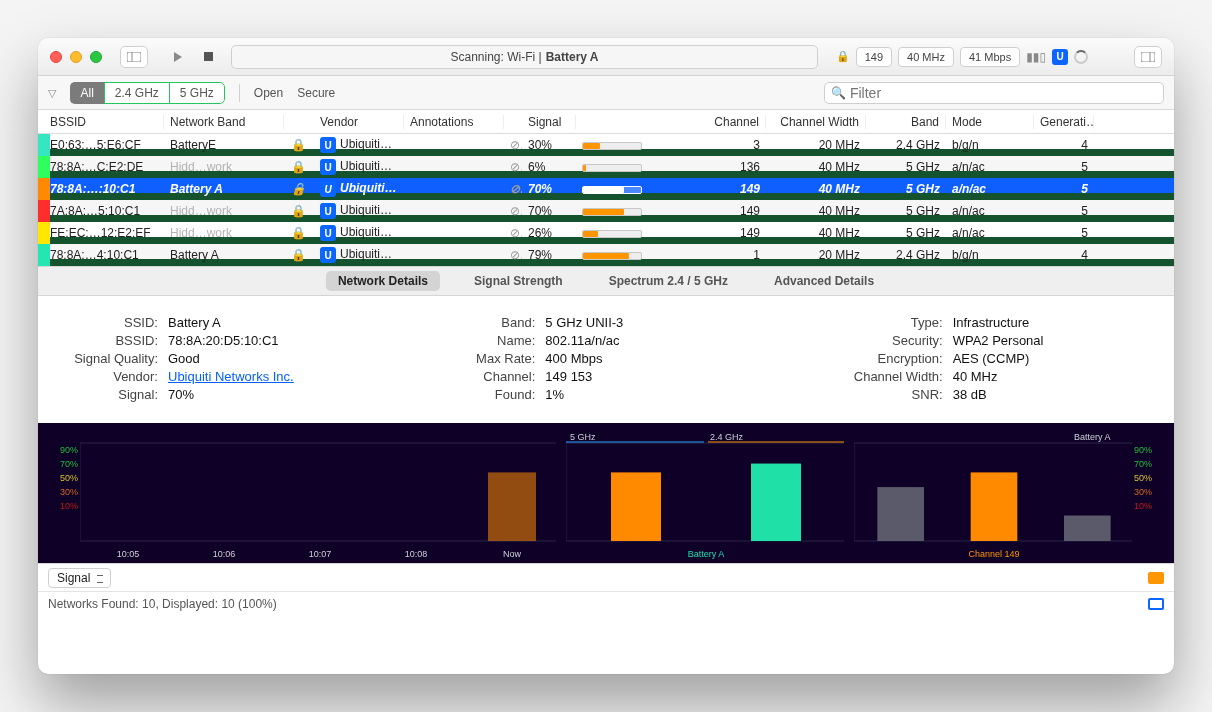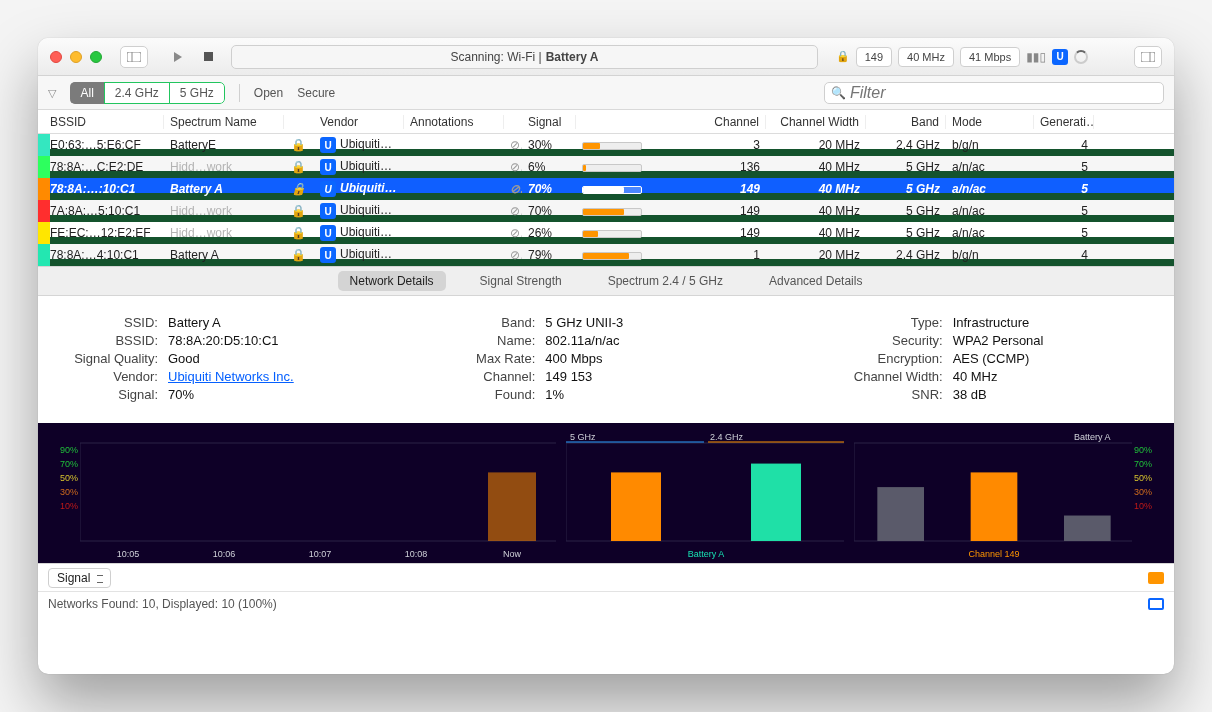--- a/index.html
+++ b/index.html
@@ -62,21 +62,21 @@
   .seg { display:flex; border-radius:5px; overflow:hidden;}
   .seg .opt{ padding:3px 10px; background:#fff;border:1px solid #22c55e; margin-left:-1px;}
   .seg .opt:first-child{border-radius:5px 0 0 5px;}
   .seg .opt:last-child{border-radius:0 5px 5px 0;}
   .seg .opt.active{ background:#7b7b7b;color:#fff;border-color:#7b7b7b;}
   .vdiv{width:1px;height:18px;background:#d0d0d0;}
   .searchbox{
     margin-left:auto;width:340px;height:22px;border:1px solid #cfcfcf;border-radius:5px;
     background:#fff;display:flex;align-items:center;padding:0 6px;gap:4px;color:#888;font-size:12px;
   }
-  .search-input{border:none;outline:none;flex:1;font-size:16px;background:transparent;font-style:italic;}
+  .search-input{border:none;outline:none;flex:1;font-size:14px;background:transparent;}
 
   
   .table { flex:0 0 auto; }
   .thead, .trow { display:grid;
     grid-template-columns: 6px 120px 120px 30px 90px 100px 18px 54px 90px 100px 100px 80px 88px 60px;
     align-items:center; font-size:12px;
   }
   .thead { height:24px; background:#fff; border-bottom:1px solid #dcdcdc;color:#333;font-weight:500;}
   .thead > div { padding:0 6px; border-right:1px solid #eee; white-space:nowrap; overflow:hidden;}
   .trow { height:22px; border-bottom:7px solid #14532d;}
@@ -91,21 +91,21 @@
   .annot{color:#9a9a9a;}
   .sigbar{display:inline-block;width:60px;height:8px;border:1px solid #c8c8c8;border-radius:2px;background:#eee;position:relative;vertical-align:middle;}
   .sigbar > span{position:absolute;left:0;top:0;bottom:0;background:#ff9500;border-radius:1px;}
   .trow.sel .sigbar{border-color:#fff;background:rgba(255,255,255,.25);}
   .trow.sel .sigbar>span{background:#fff;}
   .num{text-align:right;padding-right:14px;}
 
   
   .dtabs{height:30px;border-top:1px solid #d5d5d5;border-bottom:1px solid #d5d5d5;background:#efefef;
     display:flex;align-items:center;justify-content:center;gap:22px;font-size:12px;color:#555;}
-  .dtab{padding:3px 12px;border-radius:5px;}
+  .dtab{padding:3px 12px;border-radius:5px;font-weight:bold;}
   .dtab.active{background:#d4d4d4;color:#222;}
 
   
   .details{padding:16px 20px 18px;background:#fff; display:grid;
     grid-template-columns: 1fr 1fr 1fr; column-gap:36px;}
   .drow{display:flex;gap:10px;margin:3px 0;font-size:13px;}
   .dlab{width:100px;text-align:right;color:#444;}
   .dlab2{width:130px;text-align:right;color:#444;}
   .dval{color:#111;}
   .link{color:#0560ff;text-decoration:underline;}
@@ -201,21 +201,21 @@
     <div class="searchbox">
       <span>🔍</span>
       <input class="search-input" placeholder="Filter" style="">
     </div>
   </div>
 
   <div class="table">
     <div class="thead">
       <div></div>
       <div>BSSID</div>
-      <div>Spectrum Name</div>
+      <div>Network Band</div>
       <div></div>
       <div>Vendor</div>
       <div>Annotations</div>
       <div></div>
       <div>Signal</div>
       <div></div>
       <div class="num">Channel</div>
       <div class="num">Channel Width</div>
       <div class="num">Band</div>
       <div>Mode</div>

